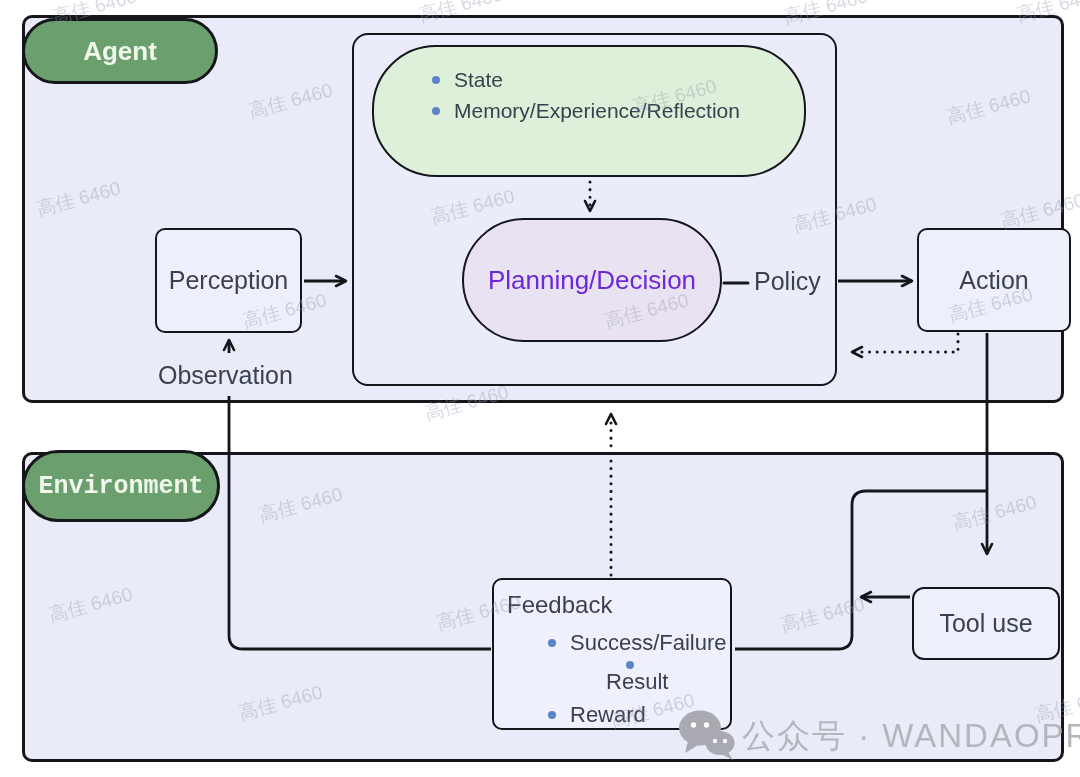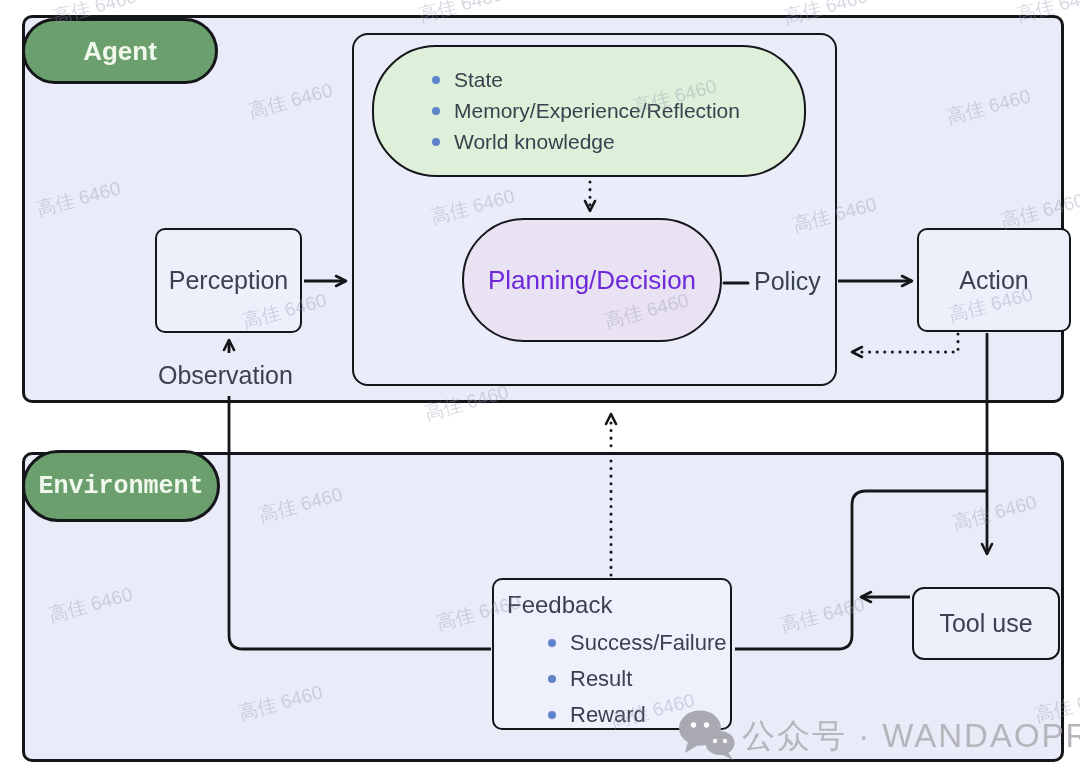--- a/index.html
+++ b/index.html
@@ -63,24 +63,20 @@
   <div class="memorybox" style="left:372px;top:45px;width:434px;height:132px;">
     <ul class="bullets" style="padding:17px 0 0 58px;">
       <li style="height:31px;">
         <span class="dot"></span>
         <span>State</span>
       </li>
       <li style="height:31px;">
         <span class="dot"></span>
         <span>Memory/Experience/Reflection</span>
       </li>
-      <li style="height:31px;">
-        <span class="dot"></span>
-        <span>World knowledge</span>
-      </li>
     </ul>
   </div>
 
   <div class="planpill" style="left:462px;top:218px;width:260px;height:124px;">
     <span>Planning/Decision</span>
   </div>
 
   <div class="freetext" style="left:754px;top:267px;">Policy</div>
 
   <div class="node" style="left:155px;top:228px;width:147px;height:105px;">
@@ -98,21 +94,21 @@
   </div>
 
   <div class="node" style="left:492px;top:578px;width:240px;height:152px;background:#eef1fb;
               flex-direction:column;align-items:flex-start;justify-content:flex-start;">
     <div style="font-size:24px;padding:11px 0 0 13px;">Feedback</div>
     <ul class="bullets" style="padding:6px 0 0 38px;margin-left:16px;">
       <li style="height:36px;">
         <span class="dot"></span>
         <span style="font-size:22px;">Success/Failure</span>
       </li>
-      <li style="height:36px;">
+      <li style="height:36px;flex-direction:column;">
         <span class="dot"></span>
         <span style="font-size:22px;">Result</span>
       </li>
       <li style="height:36px;">
         <span class="dot"></span>
         <span style="font-size:22px;">Reward</span>
       </li>
     </ul>
   </div>
 

